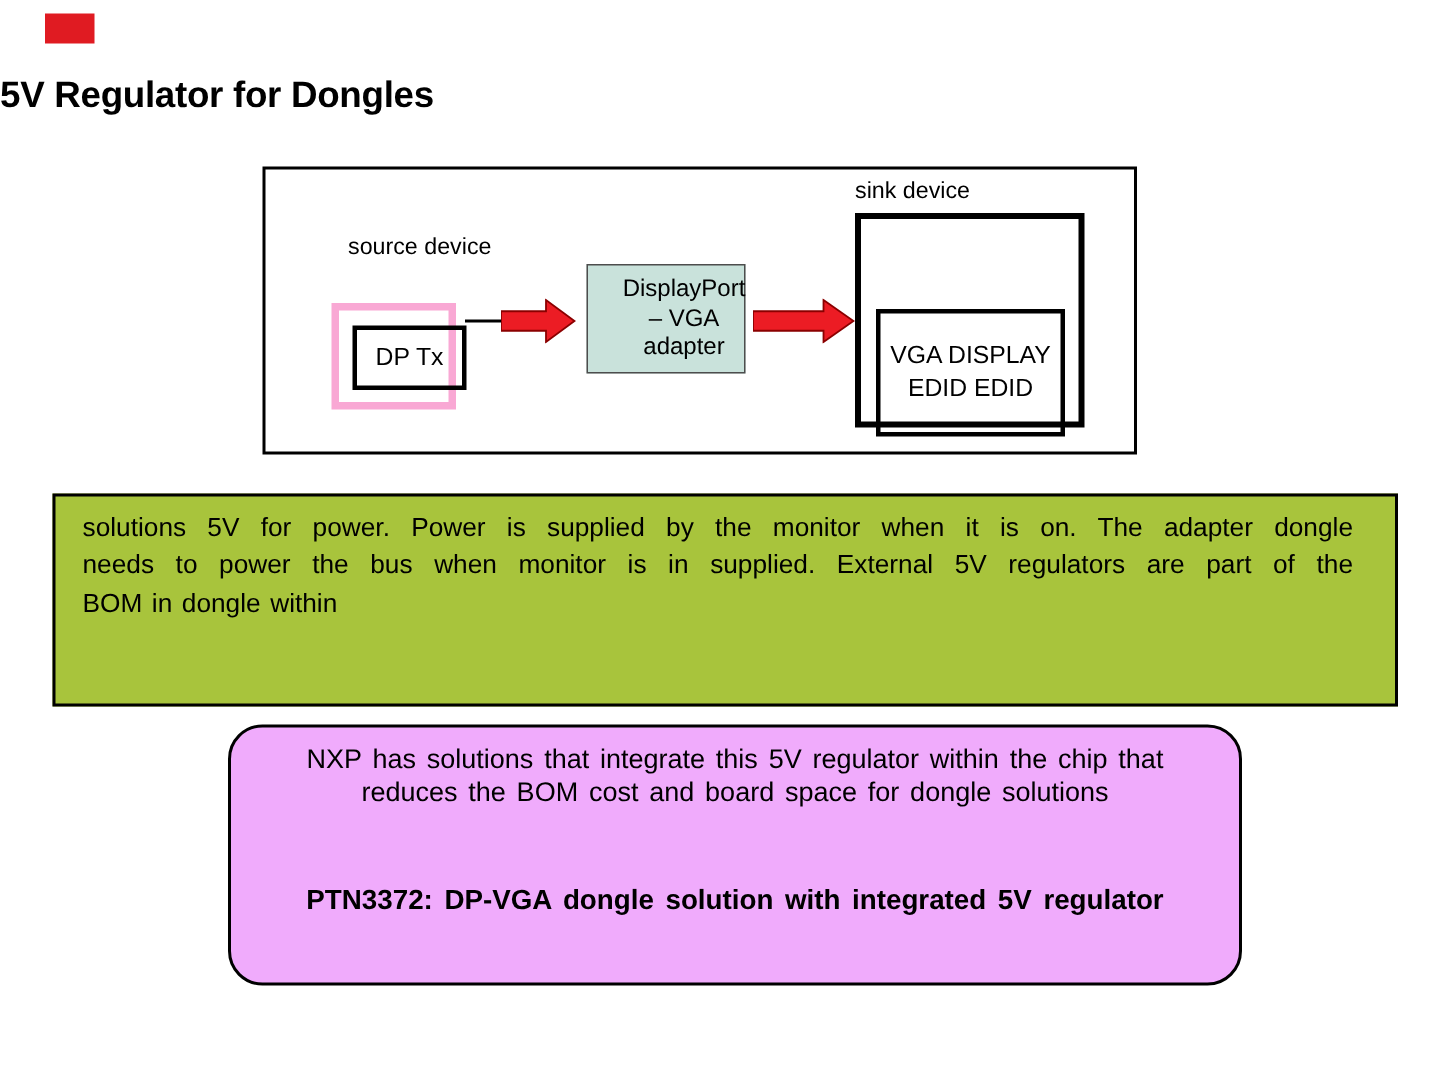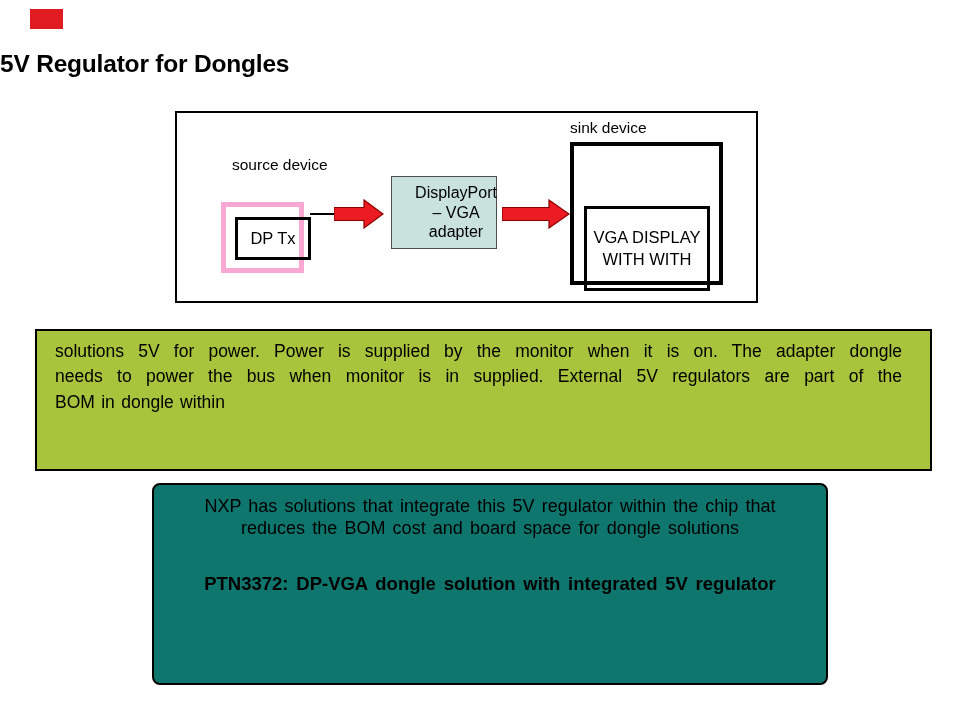--- a/index.html
+++ b/index.html
@@ -42,25 +42,25 @@
   
   .green-note{position:absolute;left:35px;top:329px;width:897px;height:142px;
               background:#a8c43c;border:2px solid #000;box-sizing:border-box;
               padding:8px 28px 0 18px;font-size:17.5px;line-height:25.4px;}
   .gline{display:block;}
   .jl{text-align:justify;text-align-last:justify;text-justify:inter-word;}
   .gline.last{word-spacing:1.5px;}
   .garrow{padding-right:2px;}
   .green-note sup{font-size:11px;line-height:0;vertical-align:6px;}
   
-  .blue-note{position:absolute;left:152px;top:483px;width:676px;height:202px;
-             background:#0f766e;border:2px solid #000;border-radius:8px;box-sizing:border-box;
+  .blue-note{position:absolute;left:152px;top:483px;width:676px;height:174px;
+             background:#f0abfc;border:2px solid #000;border-radius:23px;box-sizing:border-box;
              padding-top:10px;text-align:center;font-size:18px;line-height:22px;
              word-spacing:2.2px;}
-  .bline.bold{font-weight:bold;font-size:18.5px;margin-top:34px;word-spacing:2.6px;}
+  .bline.bold{font-weight:bold;font-size:18.5px;margin-top:50px;word-spacing:2.6px;}
 </style>
 </head>
 <body>
 
 <div class="slide">
 
   <div class="brand-rect"></div>
 
   <h1 class="title">5V Regulator for Dongles</h1>
 
@@ -87,21 +87,21 @@
       <div>adapter</div>
     </div>
 
     <svg class="arrow a2" viewBox="0 0 68 30" aria-hidden="true">
       <polygon class="arrow-poly" points="0,8.5 47,8.5 47,1 67,15 47,29 47,21.5 0,21.5"></polygon>
     </svg>
 
     <div class="snk-outer">
       <div class="snk-inner">
         <div>VGA DISPLAY</div>
-        <div>WITH WITH</div>
+        <div>EDID EDID</div>
       </div>
     </div>
 
   </div>
 
   <div class="green-note">
     <div class="gline jl">solutions 5V for power. Power is supplied by the monitor when it is on. The adapter dongle</div>
     <div class="gline jl">needs to power the bus when monitor is in supplied. External 5V regulators are part of the</div>
     <div class="gline last">BOM in dongle within</div>
   </div>

